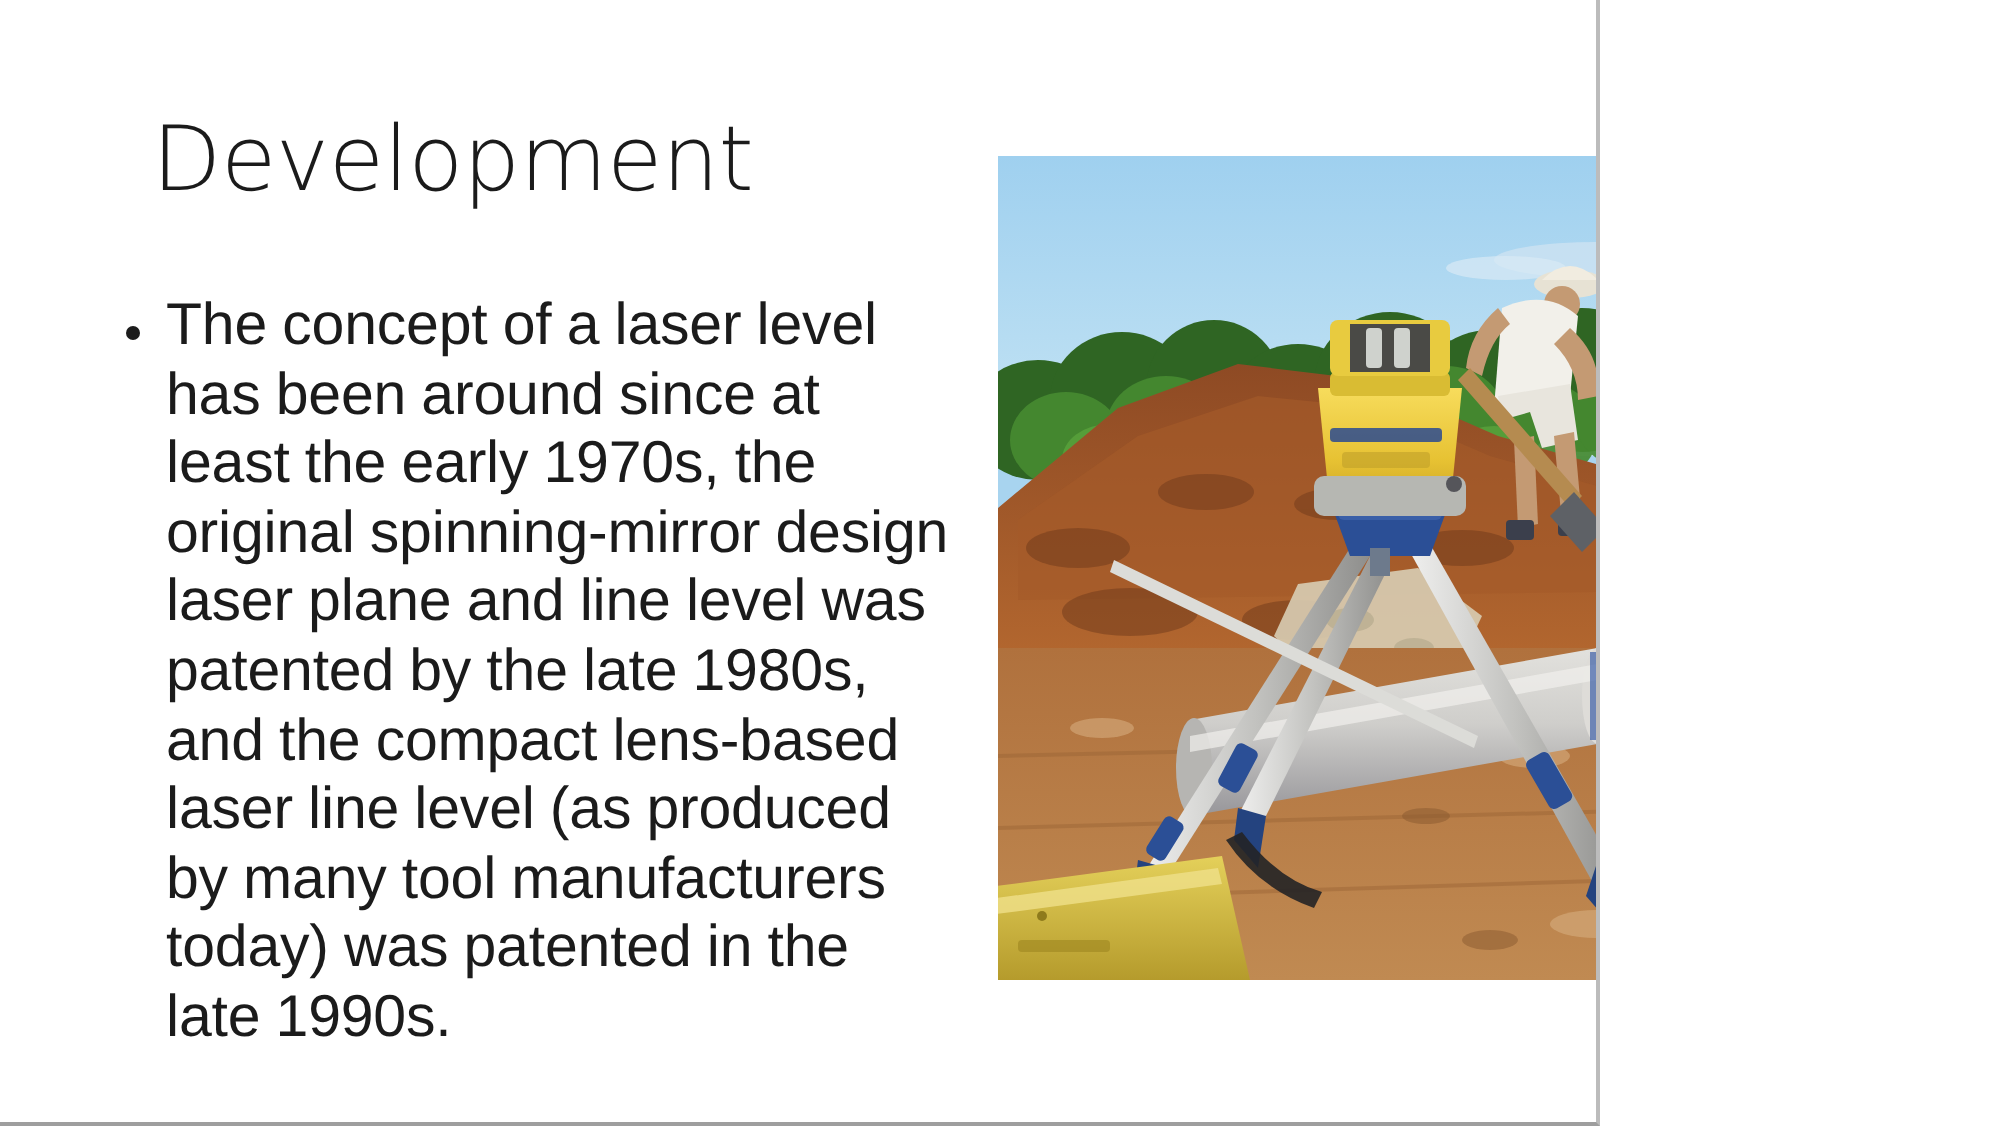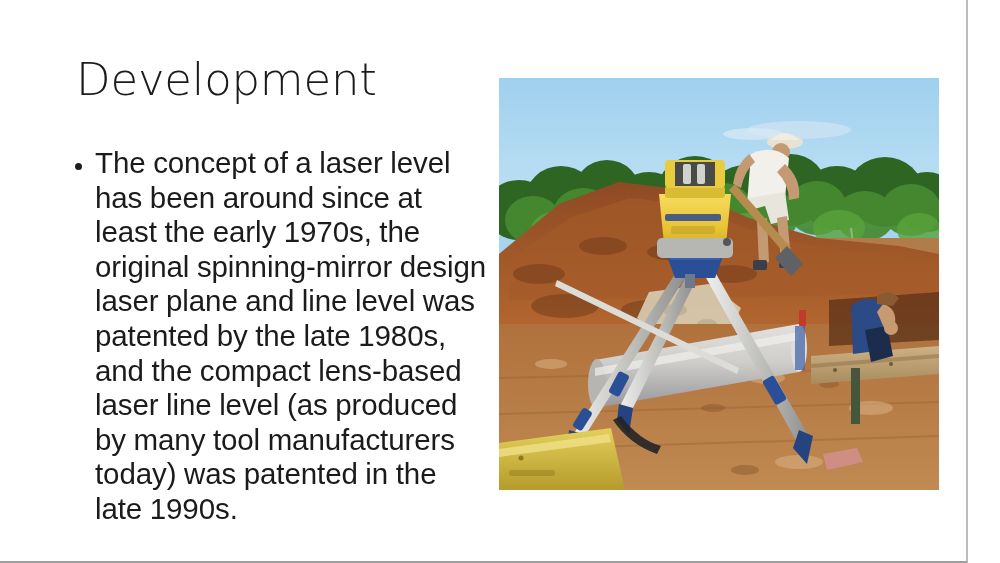--- a/index.html
+++ b/index.html
@@ -8,21 +8,21 @@
     background: #ffffff;
   }
   body {
     width: 1000px;
     height: 563px;
     overflow: hidden;
     font-family: "Liberation Sans", sans-serif;
   }
   .slide {
     position: relative;
-    width: 968px;
+    width: 800px;
     height: 563px;
     background: #ffffff;
     box-sizing: border-box;
     border-right: 2px solid #bcbcbc;
     border-bottom: 2px solid #9e9e9e;
     overflow: hidden;
   }
 
   
   .slide-title {
@@ -35,21 +35,21 @@
     font-size: 45px;
     line-height: 52px;
     letter-spacing: -0.2px;
     color: #1b1b1b;
     white-space: nowrap;
   }
 
   
   .body-block {
     position: absolute;
-    left: 70px;
+    left: 58px;
     top: 146px;
     width: 418px;
   }
   .bullet-row {
     position: relative;
     padding-left: 25px;
   }
   .bullet-dot {
     position: absolute;
     left: 5px;

